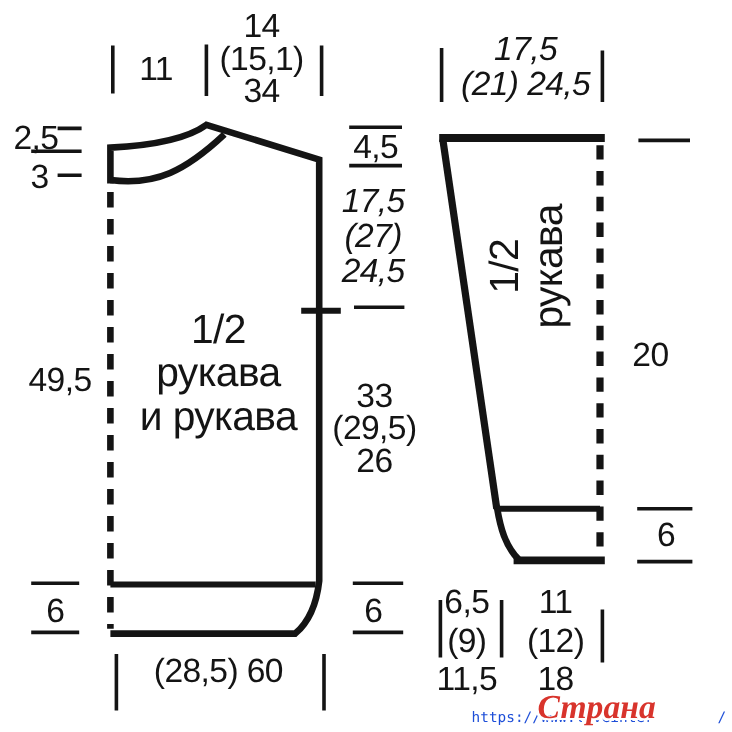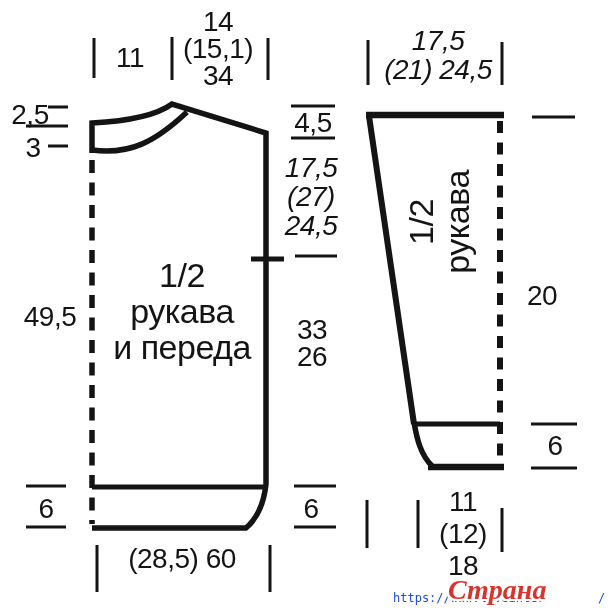--- a/index.html
+++ b/index.html
@@ -93,25 +93,26 @@
 
   <div class="lbl lh29" style="left:311px;top:153px">
     <div>17,5</div>
     <div>(27)</div>
     <div>24,5</div>
   </div>
 
   <div class="lbl piece-label" style="left:182px;top:257px">
     <div>1/2</div>
     <div>рукава</div>
-    <div>и переда</div>
+    <div>и рукава</div>
   </div>
 
   <div class="lbl" style="left:312px;top:316px">
     <div>33</div>
+    <div>(29,5)</div>
     <div>26</div>
   </div>
 
   <div class="lbl" style="left:46px;top:495px">
     <div>6</div>
   </div>
 
   <div class="lbl" style="left:311px;top:495px">
     <div>6</div>
   </div>
@@ -131,20 +132,25 @@
   </div>
 
   <div class="lbl" style="left:542px;top:282px">
     <div>20</div>
   </div>
 
   <div class="lbl" style="left:555px;top:432px">
     <div>6</div>
   </div>
 
+  <div class="lbl lh32" style="left:389px;top:486px">
+    <div>6,5</div>
+    <div>(9)</div>
+    <div>11,5</div>
+  </div>
 
   <div class="lbl lh32" style="left:463px;top:486px">
     <div>11</div>
     <div>(12)</div>
     <div>18</div>
   </div>
 
   <span class="wm-url" style="left:393px;top:591px">https://www.liveinter</span>
   <span class="wm-url" style="left:598px;top:591px">/</span>
   <span class="wm-site" style="left:448px;top:574px">Страна Мам</span>

